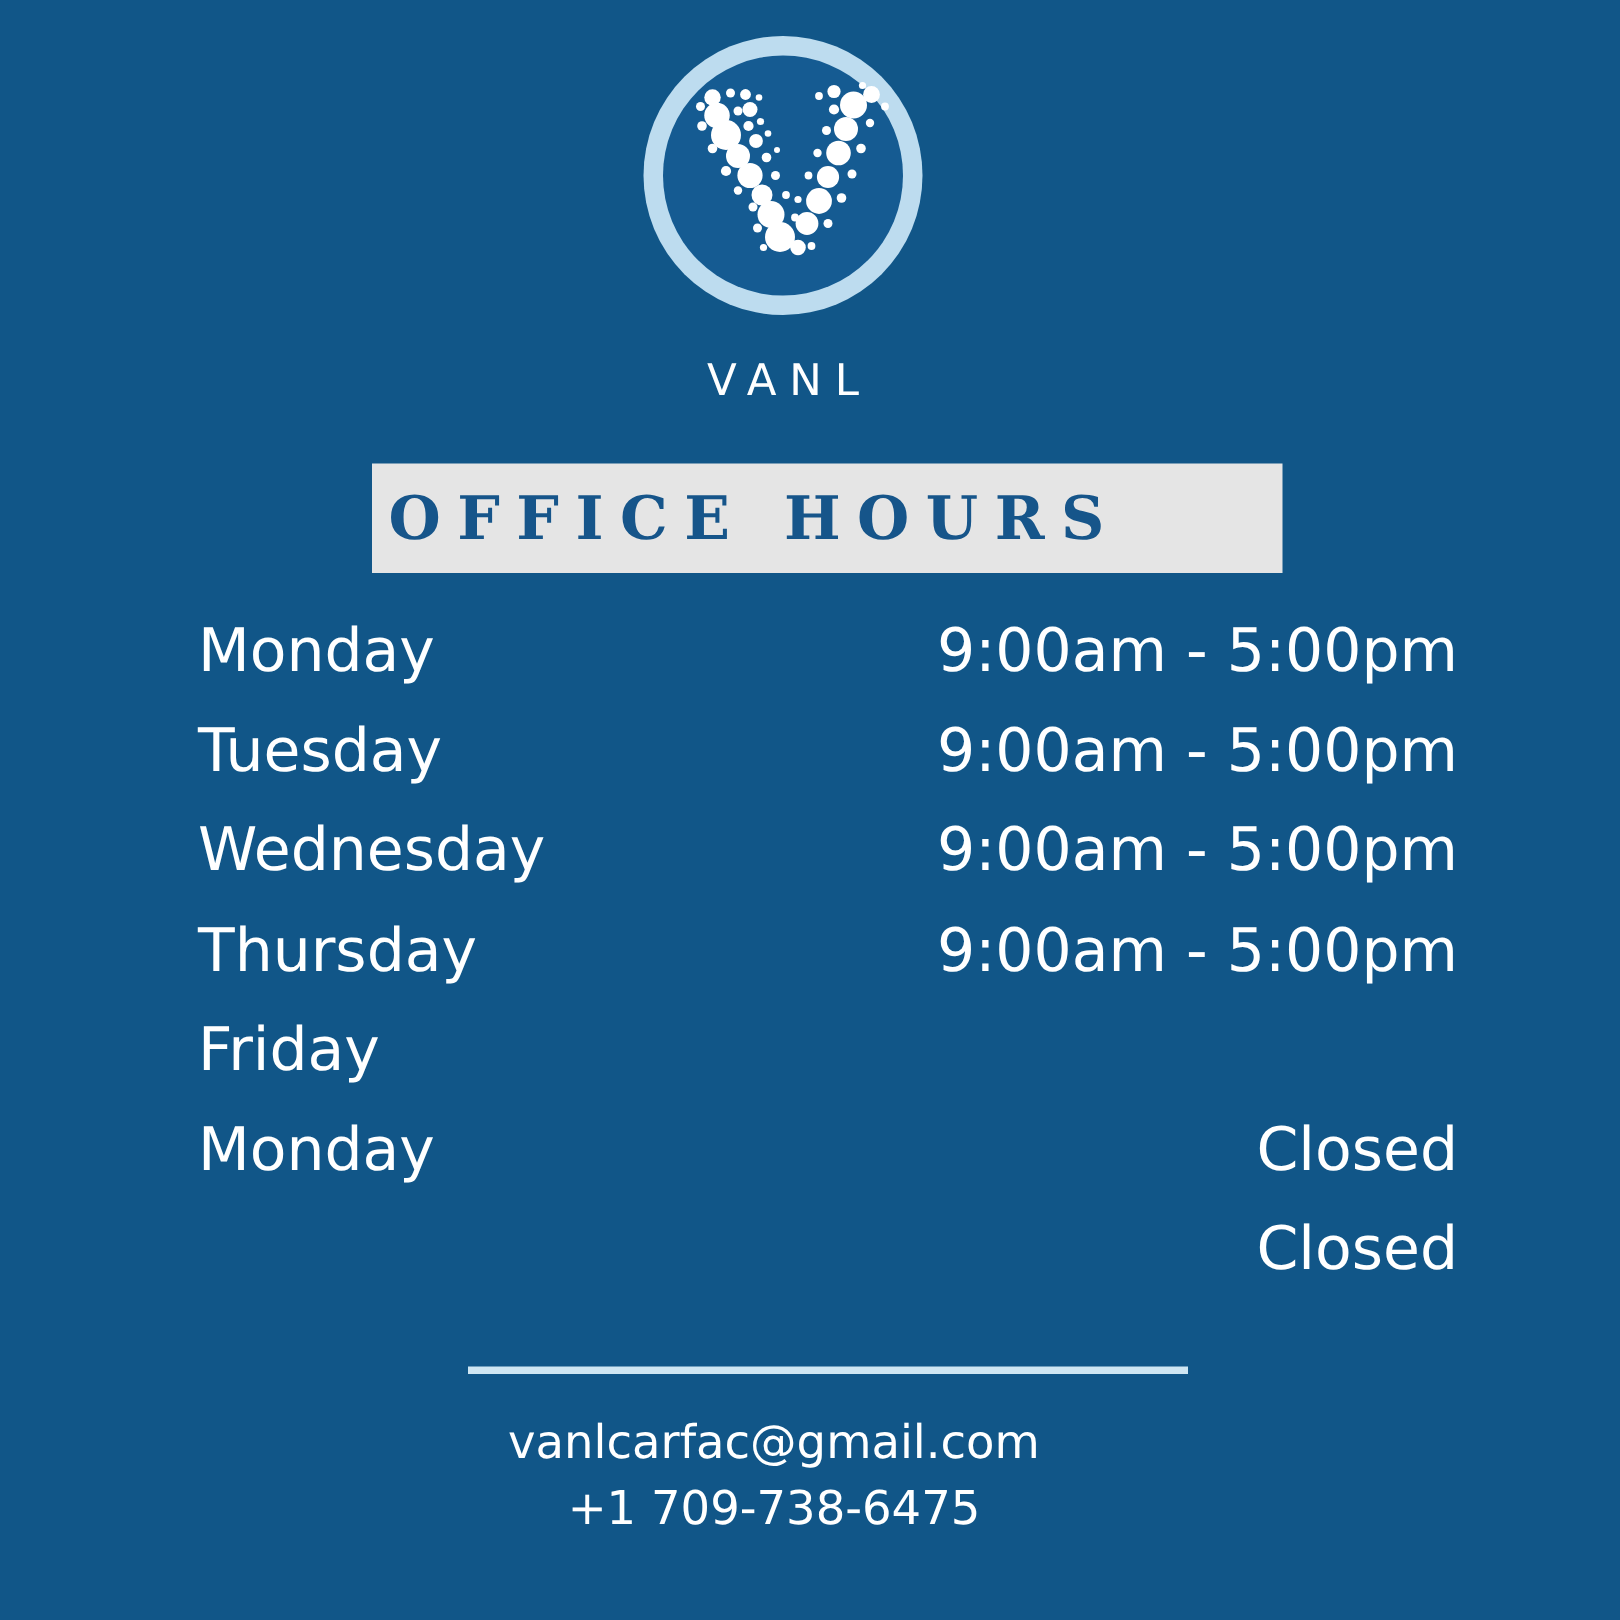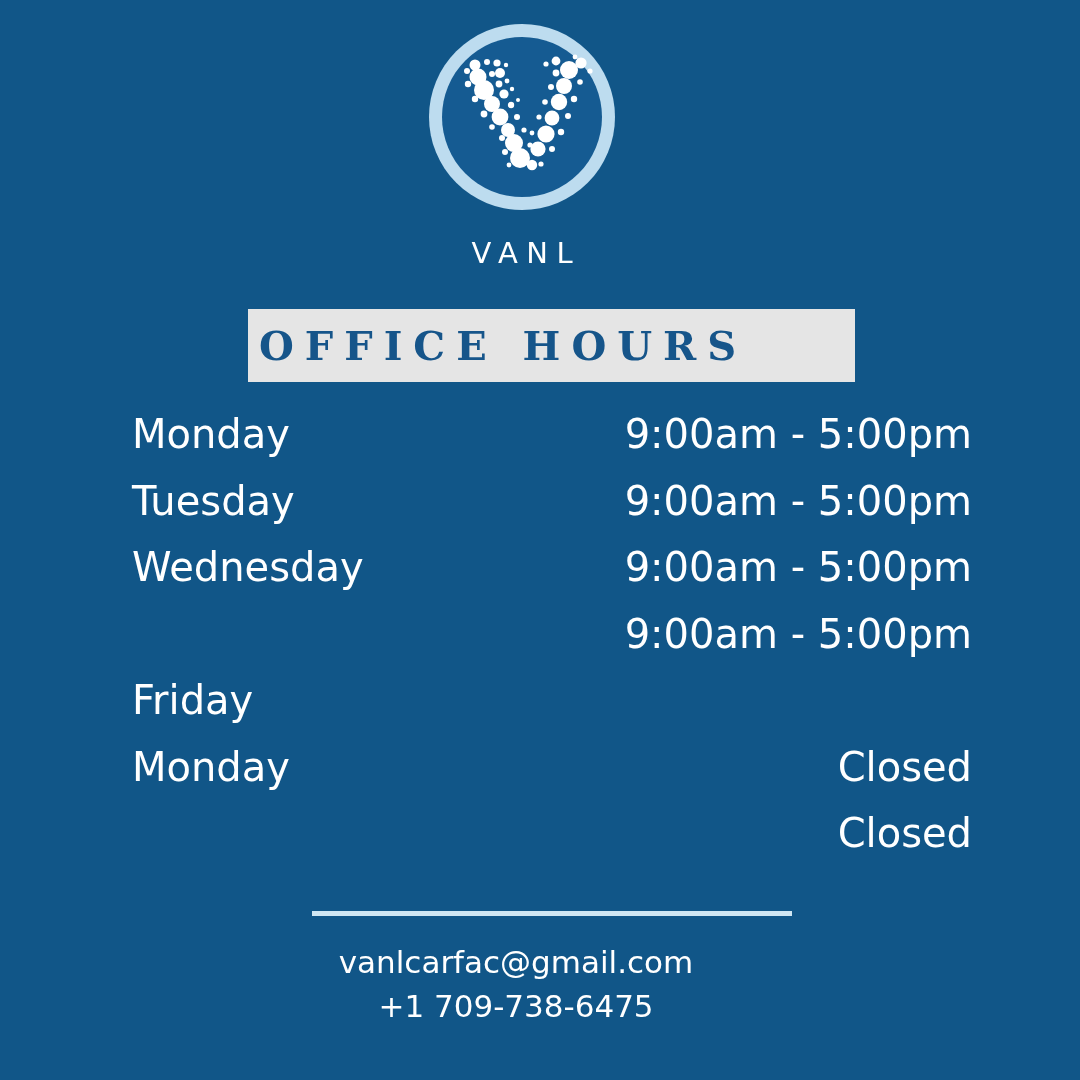--- a/index.html
+++ b/index.html
@@ -246,20 +246,21 @@
       <div class="day-cell">Tuesday</div>
       <div class="time-cell">9:00am - 5:00pm</div>
     </div>
 
     <div class="hours-row">
       <div class="day-cell">Wednesday</div>
       <div class="time-cell">9:00am - 5:00pm</div>
     </div>
 
     <div class="hours-row">
+      <div class="day-cell">Thursday</div>
       <div class="time-cell">9:00am - 5:00pm</div>
     </div>
 
     <div class="hours-row">
       <div class="day-cell">Friday</div>
     </div>
 
     <div class="hours-row">
       <div class="day-cell">Monday</div>
       <div class="time-cell">Closed</div>

